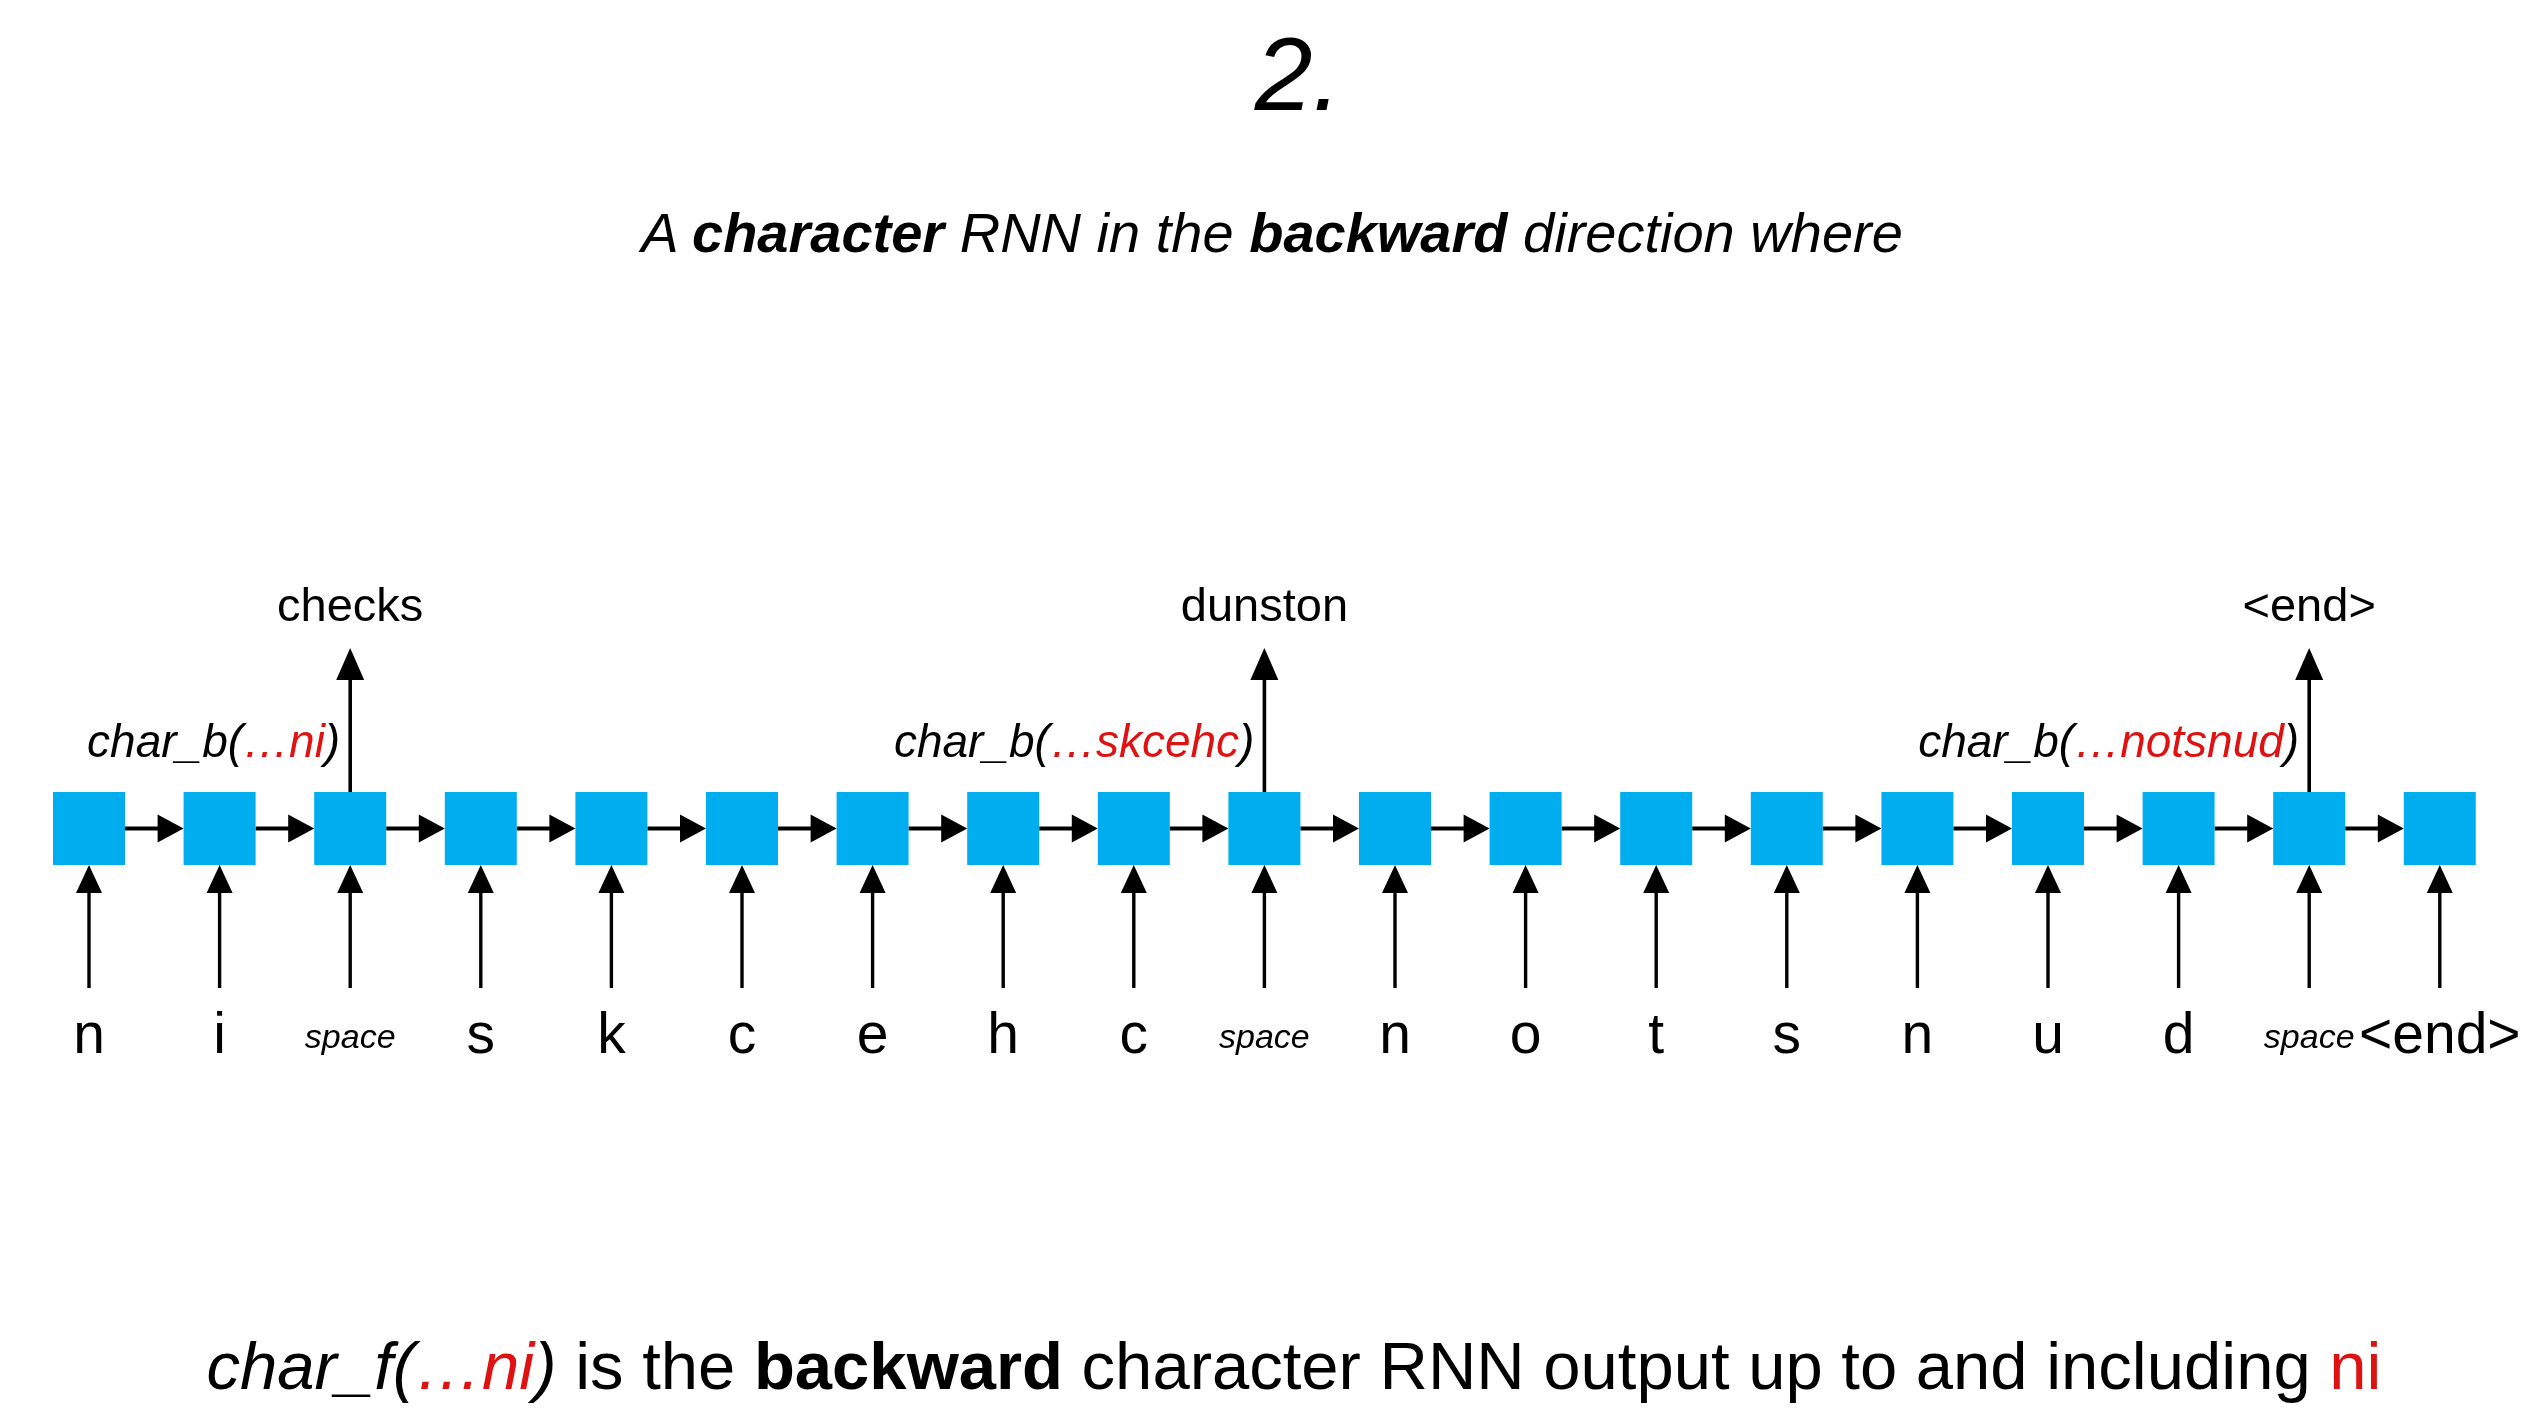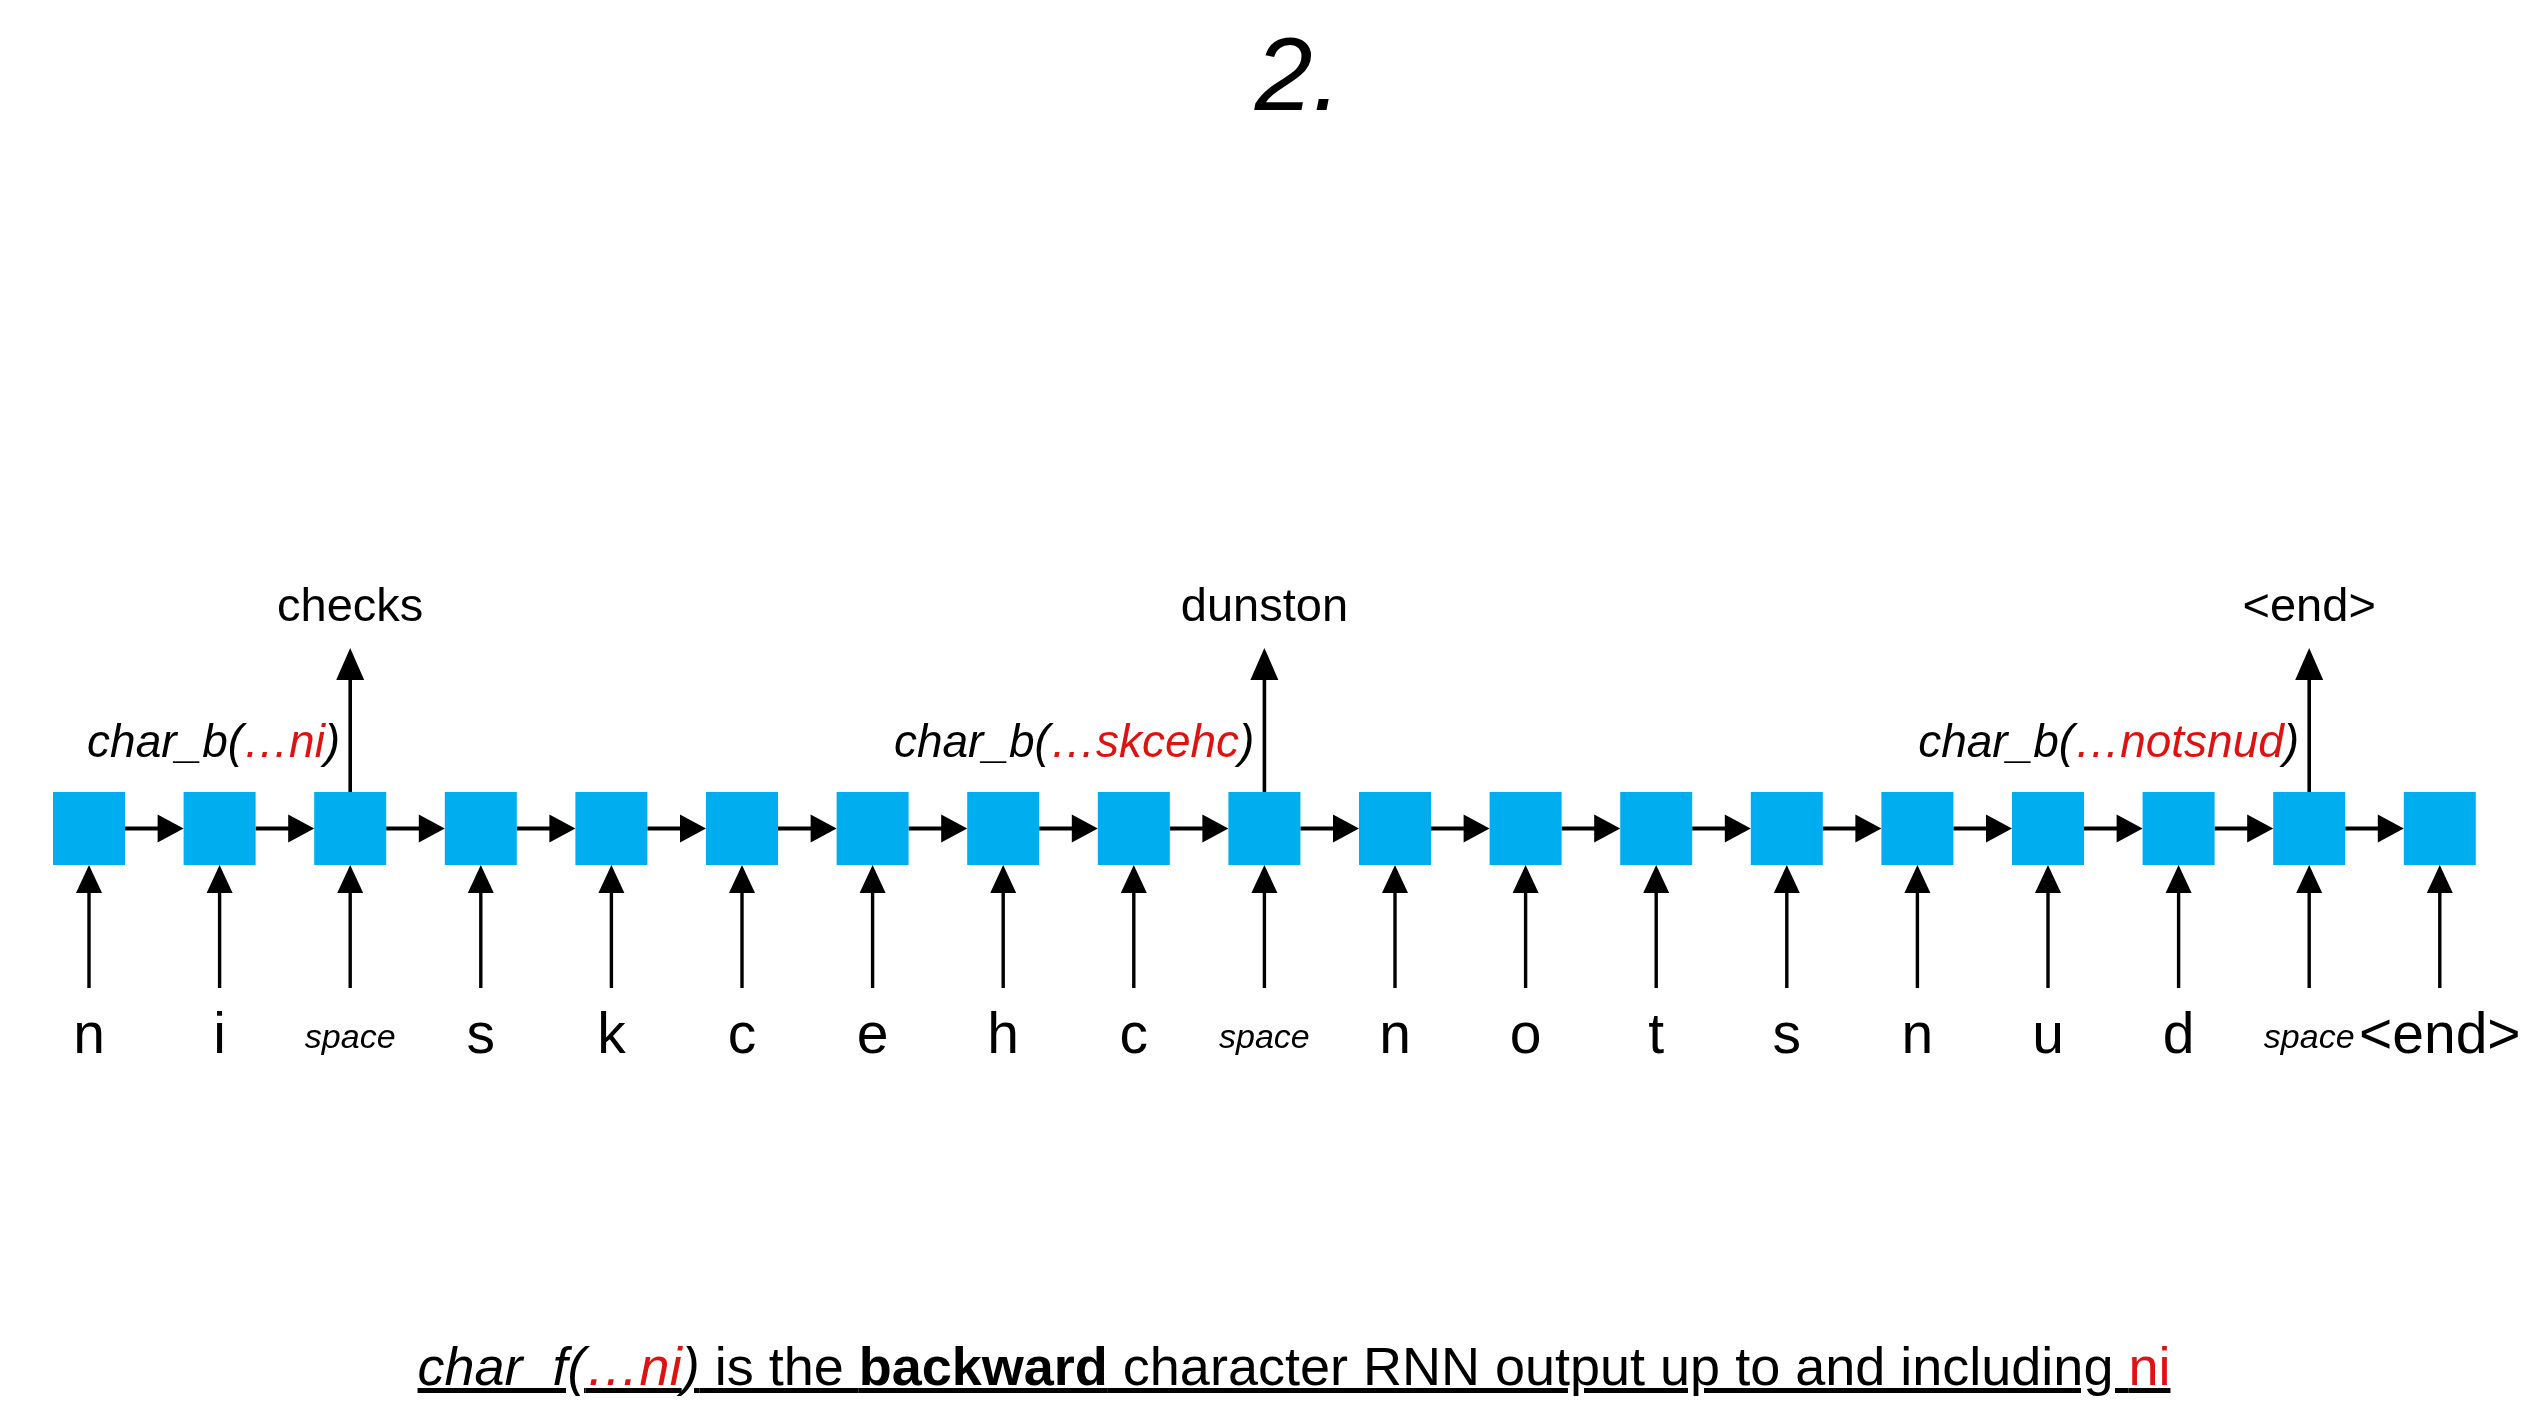--- a/index.html
+++ b/index.html
@@ -35,24 +35,23 @@
     line-height: 90px;
     white-space: nowrap;
   }
   .subtitle .seg-bold { font-weight: 700; }
   .caption {
     position: absolute;
     top: 1336px;
     left: 50%;
     transform: translateX(-50%);
     margin-left: 22px;
-    font-size: 54px;
+    font-size: 67px;
     line-height: 60px;
     white-space: nowrap;
-    text-decoration: underline;
   }
   .seg-bold { font-weight: 700; }
   .seg-italic { font-style: italic; }
   .seg-red { color: var(--accent-red, #DF1212); }
   svg.diagram {
     position: absolute;
     left: 0;
     top: 0;
     width: 2544px;
     height: 1414px;
@@ -77,20 +76,21 @@
   }
 </style>
 </head>
 <body>
 
 <div class="stage">
 
   <div class="slide-title">2.</div>
 
   <div class="subtitle">
+    <div><span>A </span><span class="seg-bold">character</span><span> RNN in the </span><span class="seg-bold">backward</span><span> direction where</span></div>
   </div>
 
   <svg class="diagram" id="diagram-svg" viewBox="0 0 2544 1414" xmlns="http://www.w3.org/2000/svg">
       <line x1="125" y1="828.5" x2="159.6" y2="828.5" stroke="#000000" stroke-width="4"></line>
       <polygon points="183.6,828.5 157.6,814.5 157.6,842.5" fill="#000000"></polygon>
       <rect x="53" y="792" width="72" height="73" fill="#00AEEF"></rect>
       <line x1="89" y1="988" x2="89" y2="891" stroke="#000000" stroke-width="3.4"></line>
       <polygon points="89,865 76,893 102,893" fill="#000000"></polygon>
       <text x="89" y="1053" text-anchor="middle" fill="#000000" class="in-char">n</text>
       <line x1="255.6" y1="828.5" x2="290.2" y2="828.5" stroke="#000000" stroke-width="4"></line>

